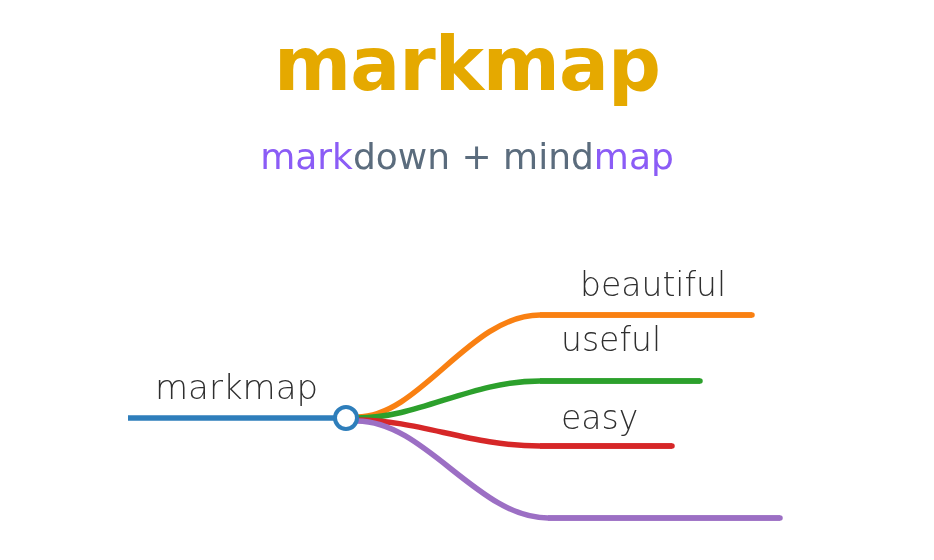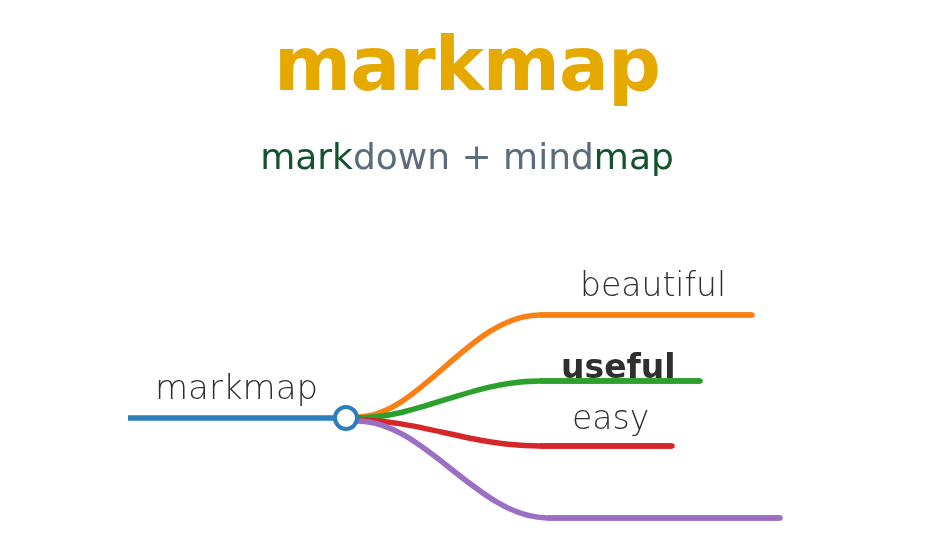--- a/index.html
+++ b/index.html
@@ -51,21 +51,21 @@
   .brand-subtitle {
     position: absolute;
     left: 0;
     top: 134px;
     width: 934px;
     font-size: 36px;
     line-height: 46px;
     font-weight: 400;
     white-space: nowrap;
   }
-  .sub-gold { color: #14532d; margin-top: 36px; }
+  .sub-gold { color: #8b5cf6; margin-top: 36px; }
   .sub-slate { color: #5b6c7d; }
 
   
   .mindmap {
     position: absolute;
     left: 0;
     top: 0;
     width: 934px;
     height: 560px;
   }
@@ -127,19 +127,19 @@
       <line class="node-underline" id="ul-interactive" x1="548" x2="780" y1="518" y2="518" stroke="#9c6fc4"></line>
 
       <line class="node-underline" id="ul-root" x1="128" x2="344" y1="418" y2="418" stroke="#2e7ebb"></line>
       <circle class="node-circle" id="root-circle" cx="346" cy="418" r="11" stroke="#2e7ebb"></circle>
     </svg>
 
     <div class="node-label root" id="lbl-root" style="left: 155px; top: 368px;">markmap</div>
 
     <div class="node-label" id="lbl-beautiful" style="left: 580px; top: 266px;">beautiful</div>
 
-    <div class="node-label" id="lbl-useful" style="left: 561px; top: 348px; font-weight: bold;">useful</div>
+    <div class="node-label" id="lbl-useful" style="left: 561px; top: 321px;">useful</div>
 
-    <div class="node-label" id="lbl-easy" style="left: 561px; top: 399px; margin-left: 11px;">easy</div>
+    <div class="node-label" id="lbl-easy" style="left: 561px; top: 399px;">easy</div>
 
   </div>
 
 </div>
 
 </body></html>

